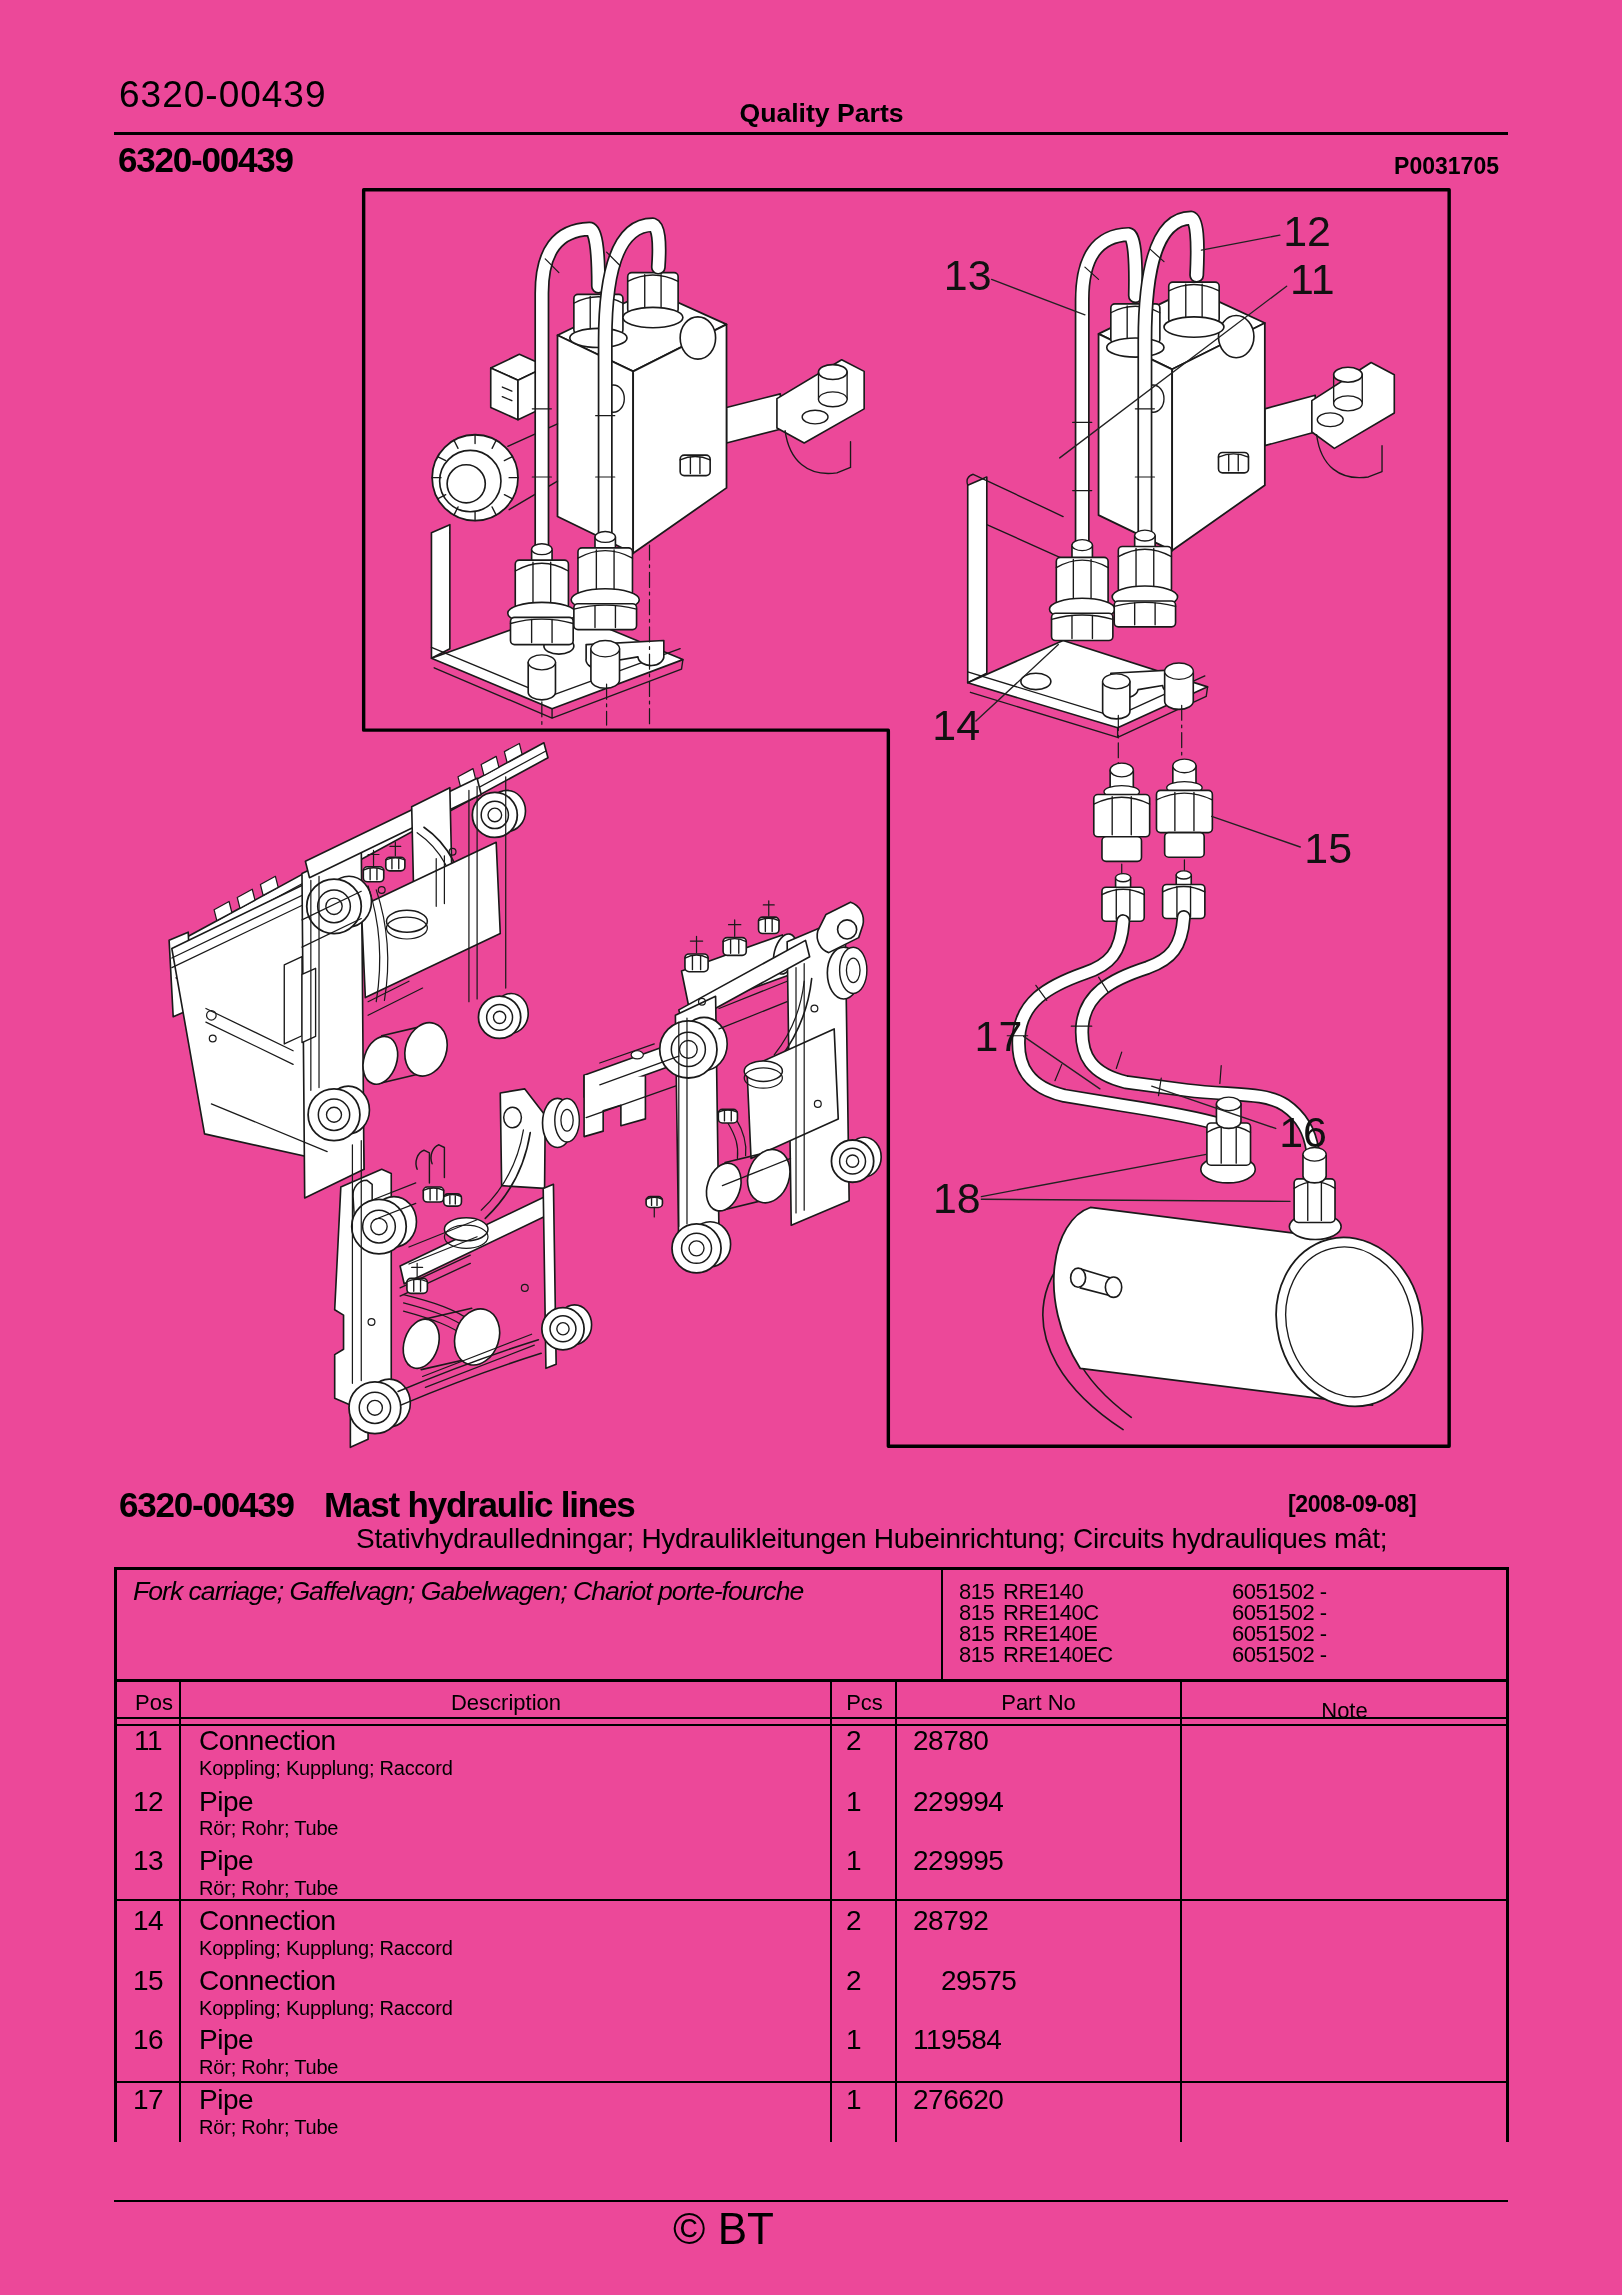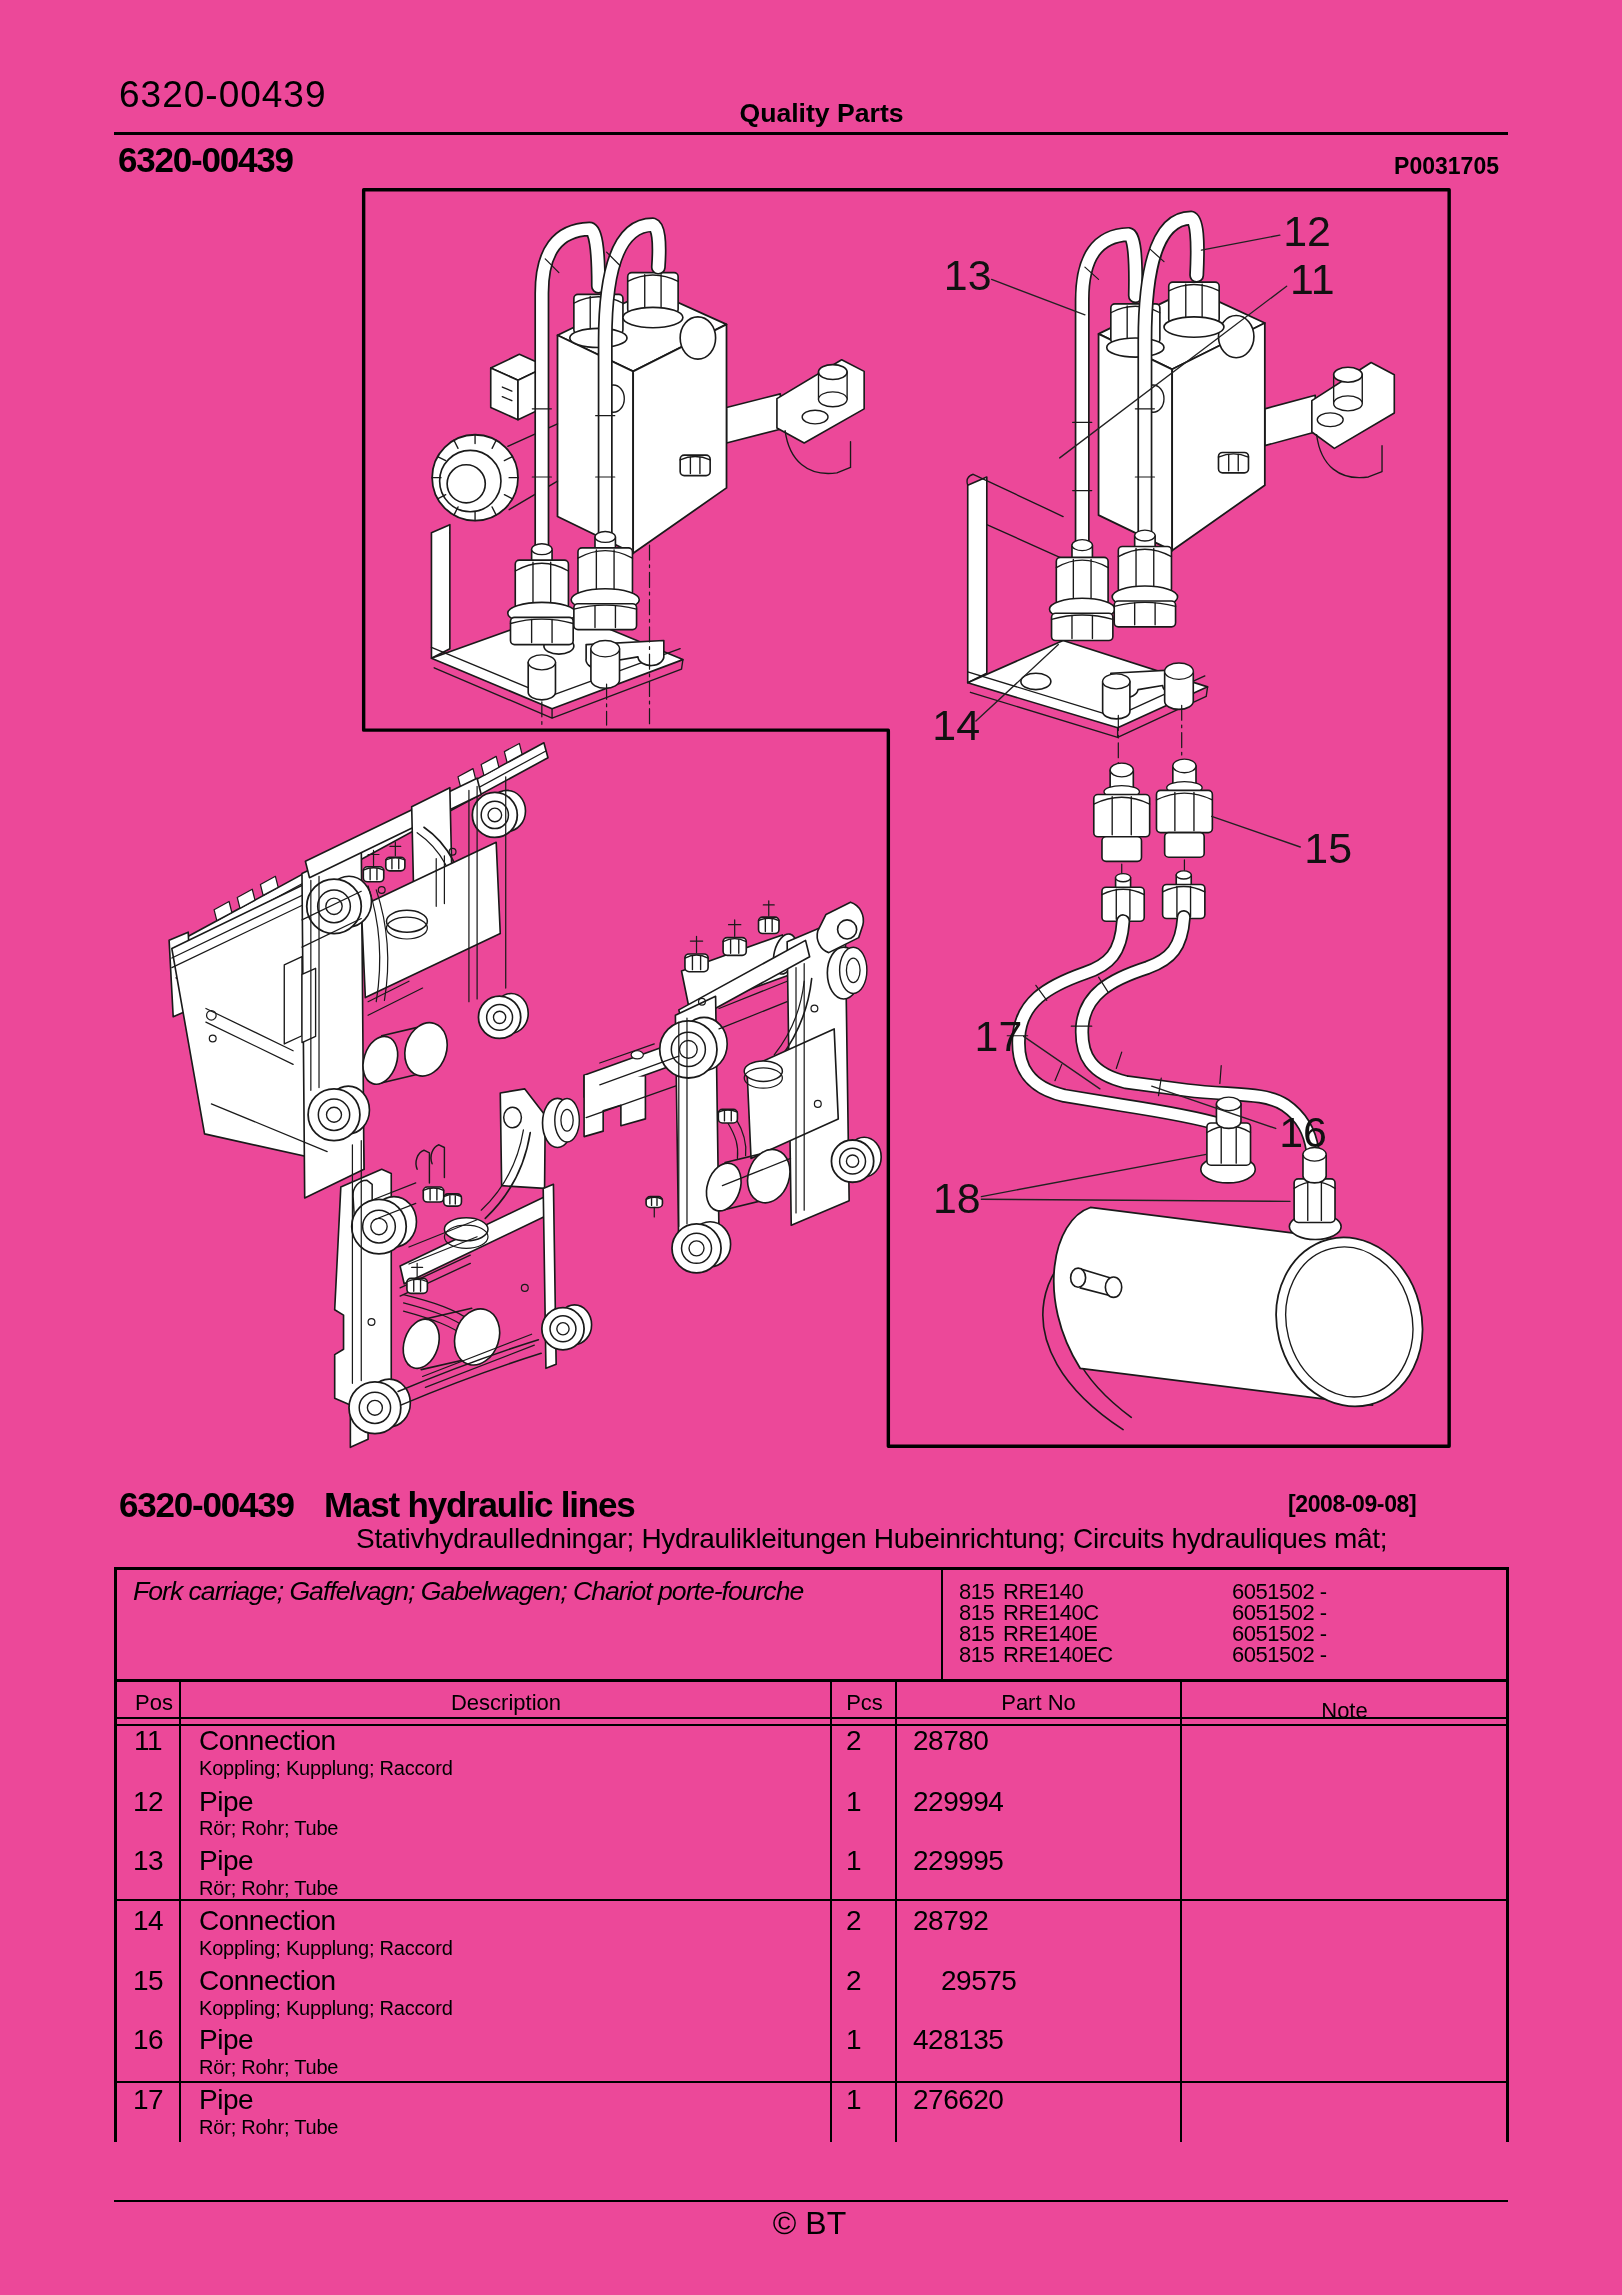--- a/index.html
+++ b/index.html
@@ -474,24 +474,24 @@
   <div class="abs" style="left:114px;top:1967px;width:68px;text-align:center;font-size:28px;letter-spacing:-0.5px;">15</div>
   <div class="abs" style="left:199px;top:1967px;font-size:28px;letter-spacing:-0.5px;">Connection</div>
   <div class="abs" style="left:199px;top:1998px;font-size:20px;letter-spacing:-0.2px;">Koppling; Kupplung; Raccord</div>
   <div class="abs" style="left:821px;top:1967px;width:65px;text-align:center;font-size:28px;letter-spacing:-0.5px;">2</div>
   <div class="abs" style="left:913px;top:1967px;font-size:28px;letter-spacing:-0.5px;margin-left:28px;">29575</div>
 
   <div class="abs" style="left:114px;top:2026px;width:68px;text-align:center;font-size:28px;letter-spacing:-0.5px;">16</div>
   <div class="abs" style="left:199px;top:2026px;font-size:28px;letter-spacing:-0.5px;">Pipe</div>
   <div class="abs" style="left:199px;top:2057px;font-size:20px;letter-spacing:-0.2px;">Rör; Rohr; Tube</div>
   <div class="abs" style="left:821px;top:2026px;width:65px;text-align:center;font-size:28px;letter-spacing:-0.5px;">1</div>
-  <div class="abs" style="left:913px;top:2026px;font-size:28px;letter-spacing:-0.5px;">428135</div>
+  <div class="abs" style="left:913px;top:2026px;font-size:28px;letter-spacing:-0.5px;">119584</div>
 
   <div class="abs" style="left:114px;top:2086px;width:68px;text-align:center;font-size:28px;letter-spacing:-0.5px;">17</div>
   <div class="abs" style="left:199px;top:2086px;font-size:28px;letter-spacing:-0.5px;">Pipe</div>
   <div class="abs" style="left:199px;top:2117px;font-size:20px;letter-spacing:-0.2px;">Rör; Rohr; Tube</div>
   <div class="abs" style="left:821px;top:2086px;width:65px;text-align:center;font-size:28px;letter-spacing:-0.5px;">1</div>
   <div class="abs" style="left:913px;top:2086px;font-size:28px;letter-spacing:-0.5px;">276620</div>
 
   <div class="hline" style="left:114px;top:2200px;width:1394px;height:2px;"></div>
-  <div class="abs" style="left:673px;top:2207px;width:273px;text-align:center;font-size:32px;">© BT</div>
+  <div class="abs" style="left:673px;top:2207px;width:273px;text-align:left;font-size:44px;">© BT</div>
 </div>
 
 
 </body></html>

